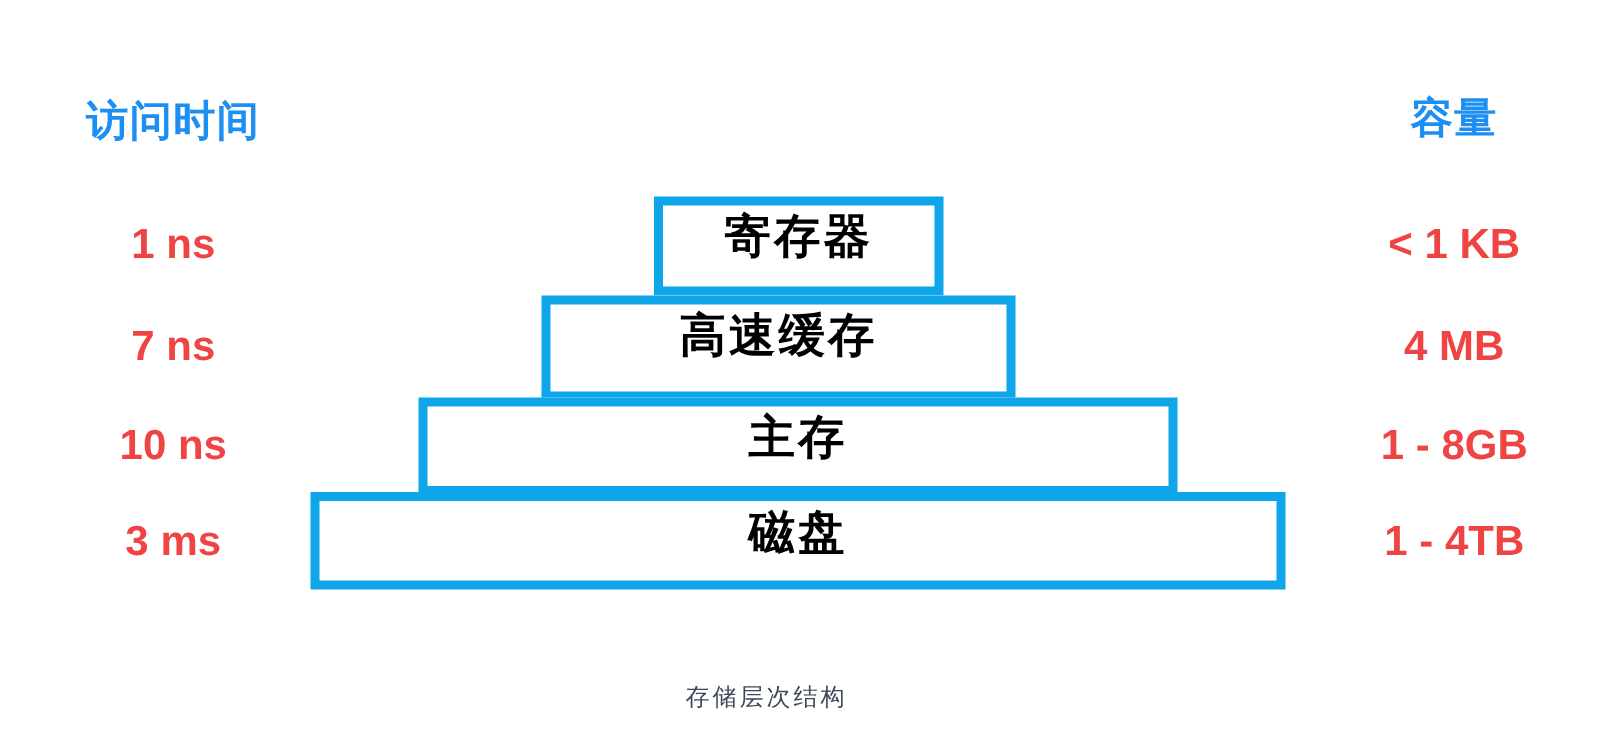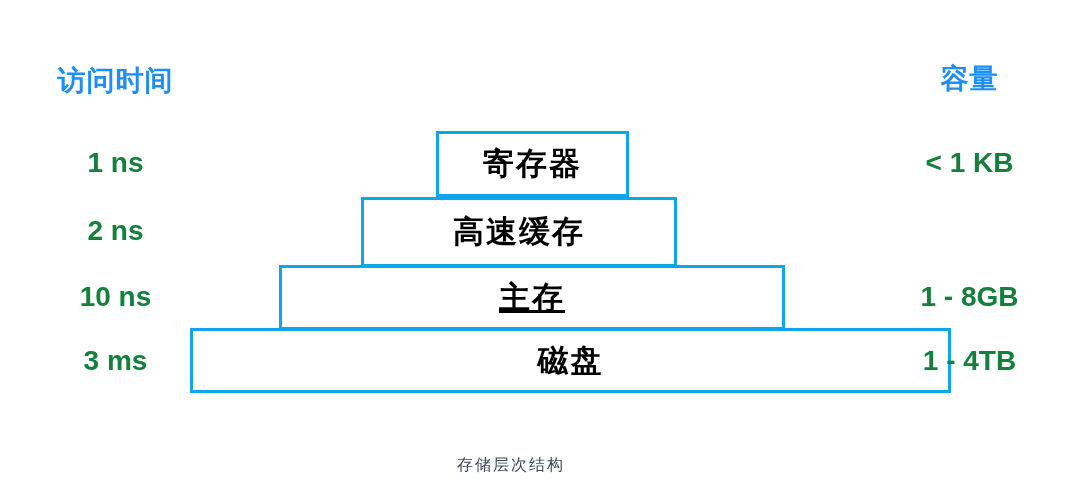--- a/index.html
+++ b/index.html
@@ -28,51 +28,51 @@
   .col-header.left  { left: 28px;  top: 62px; }
   .col-header.right { left: 882px; top: 60px; }
 
   
   .side-label {
     position: absolute;
     width: 175px;
     text-align: left;
     font-size: 28px;
     font-weight: bold;
-    color: #15803d;
+    color: #ef4444;
     display: flex;
     align-items: center;
     justify-content: center;
   }
   .side-label.time { left: 28px; }
   .side-label.cap  { left: 882px; }
 
   .t1 { top: 131px; height: 64px; }
   .t2 { top: 197px; height: 68px; }
   .t3 { top: 265px; height: 63px; }
   .t4 { top: 328px; height: 65px; }
 
   
   .pyr-box {
     position: absolute;
     box-sizing: border-box;
-    border: 3px solid #0ea5e9;
+    border: 6px solid #0ea5e9;
     background: #ffffff;
     display: flex;
-    align-items: center;
+    align-items: flex-start;
     justify-content: center;
     font-size: 31px;
     font-weight: bold;
     color: #000000;
     letter-spacing: 2px;
   }
   .b1 { left: 436px; top: 131px; width: 193px; height: 66px; }
   .b2 { left: 361px; top: 197px; width: 316px; height: 70px; }
-  .b3 { left: 279px; top: 265px; width: 506px; height: 65px; text-decoration: underline; }
-  .b4 { left: 190px; top: 328px; width: 761px; height: 65px; }
+  .b3 { left: 279px; top: 265px; width: 506px; height: 65px; }
+  .b4 { left: 207px; top: 328px; width: 650px; height: 65px; }
 
   
   .caption {
     position: absolute;
     left: 340px;
     top: 455px;
     width: 342px;
     text-align: center;
     font-size: 16px;
     color: #3C4858;
@@ -86,24 +86,25 @@
 
   <div class="col-header right">容量</div>
   <div class="col-header left">访问时间</div>
 
   <div class="side-label time t1">1 ns</div>
   <div class="pyr-box b1">
     <span>寄存器</span>
   </div>
   <div class="side-label cap t1">&lt; 1 KB</div>
 
-  <div class="side-label time t2">2 ns</div>
+  <div class="side-label time t2">7 ns</div>
   <div class="pyr-box b2">
     <span>高速缓存</span>
   </div>
+  <div class="side-label cap t2">4 MB</div>
 
   <div class="side-label time t3">10 ns</div>
   <div class="pyr-box b3">
     <span>主存</span>
   </div>
   <div class="side-label cap t3">1 - 8GB</div>
 
   <div class="side-label time t4">3 ms</div>
   <div class="pyr-box b4">
     <span>磁盘</span>

